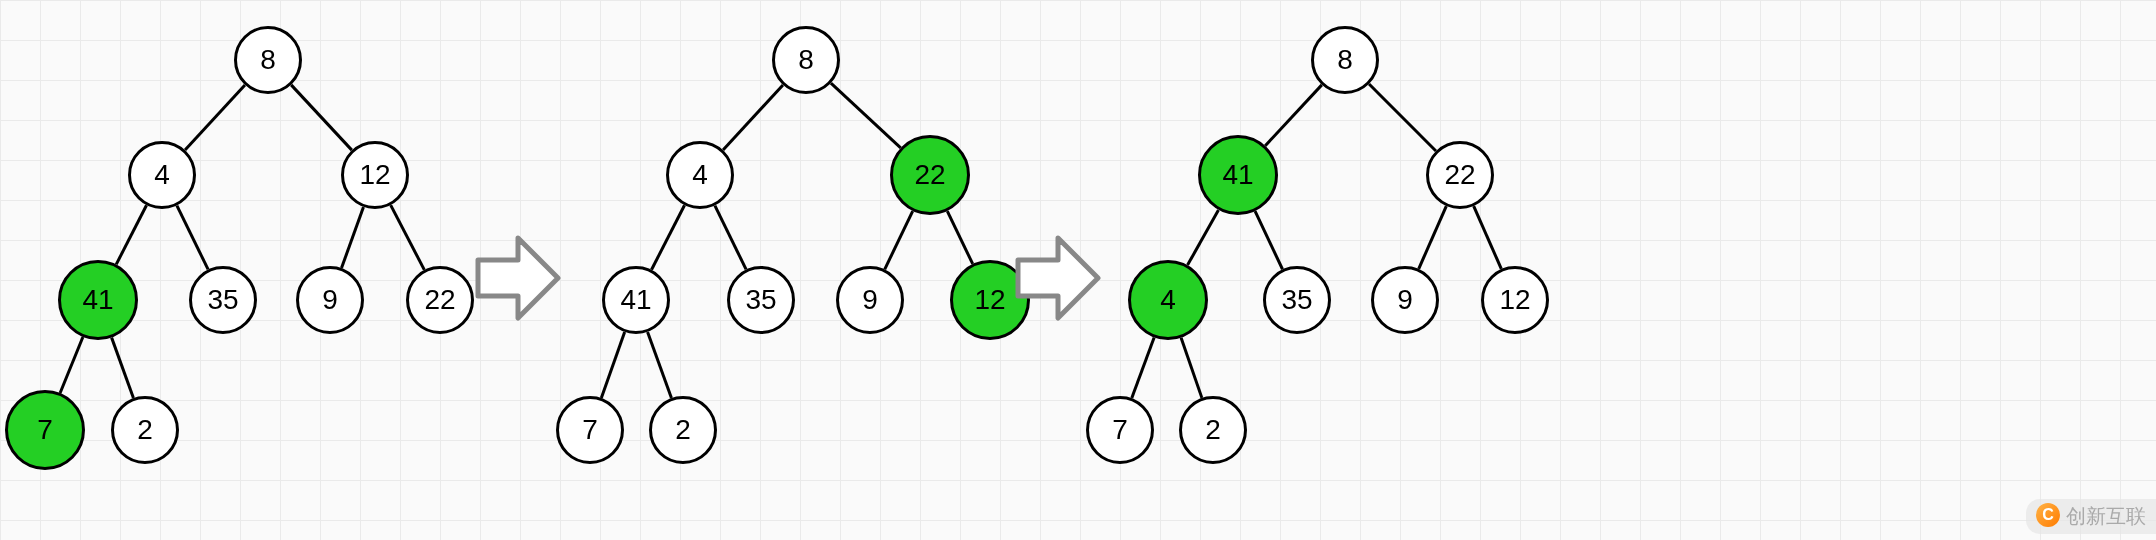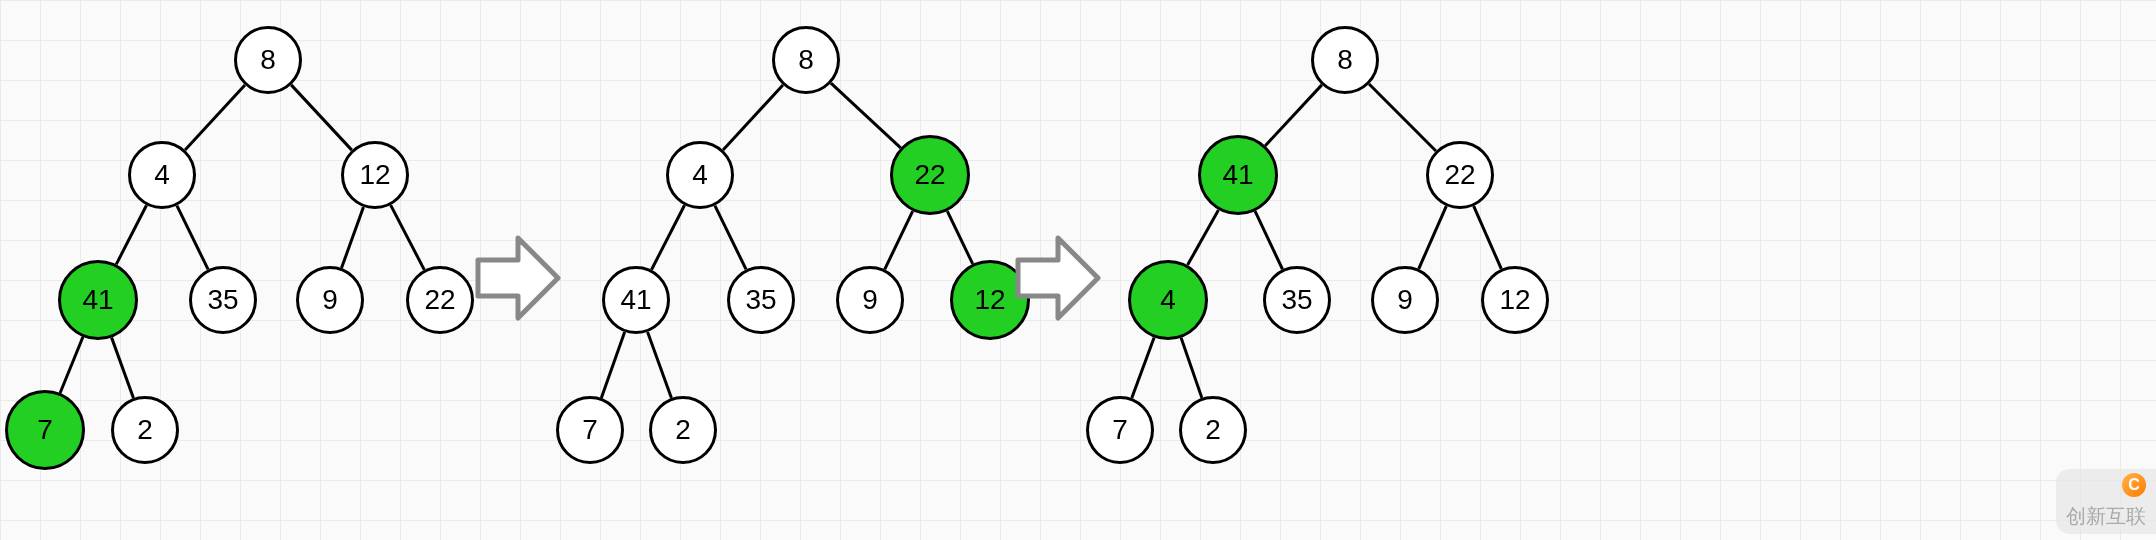--- a/index.html
+++ b/index.html
@@ -32,29 +32,28 @@
   .node.hl { background: #24cf24; }
   .arrow {
     position: absolute;
     transform: translate(-50%, -50%);
   }
   .watermark {
     position: absolute;
     right: 0;
     bottom: 6px;
     display: flex;
-    align-items: flex-end;
+    align-items: flex-start;
     gap: 6px;
     padding: 4px 10px;
     background: rgba(230,230,230,0.7);
     border-top-left-radius: 14px;
     border-bottom-left-radius: 14px;
     font-size: 20px;
     color: #aaa;
-    flex-direction: column;
   }
   .watermark .logo {
     width: 24px; height: 24px;
     background: linear-gradient(135deg,#ffb347,#ff7b00);
     border-radius: 50%;
     position: relative;
   }
   .watermark .logo:before {
     content:"C";
     position:absolute;

